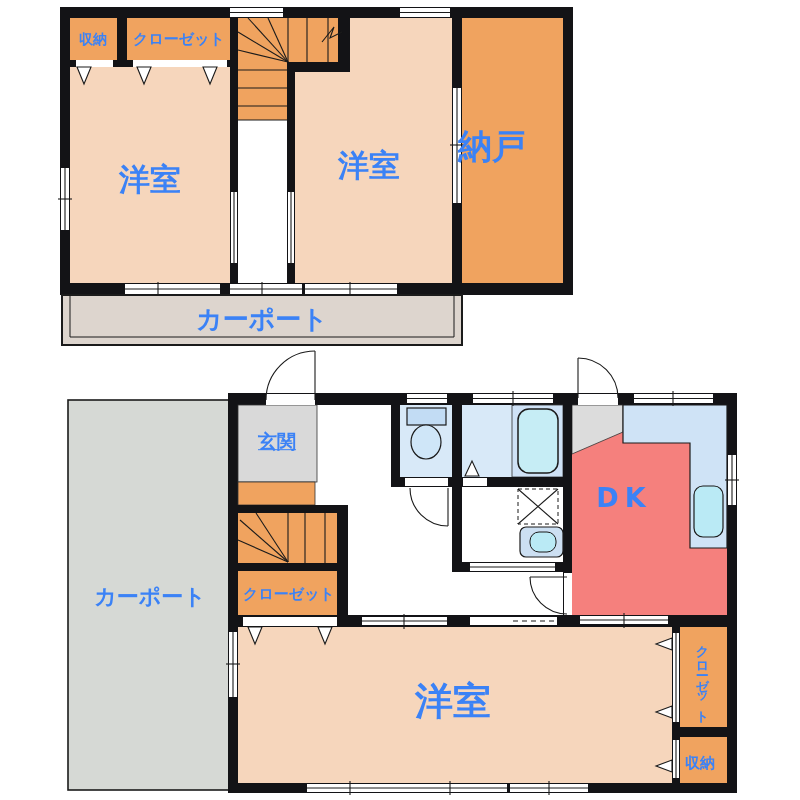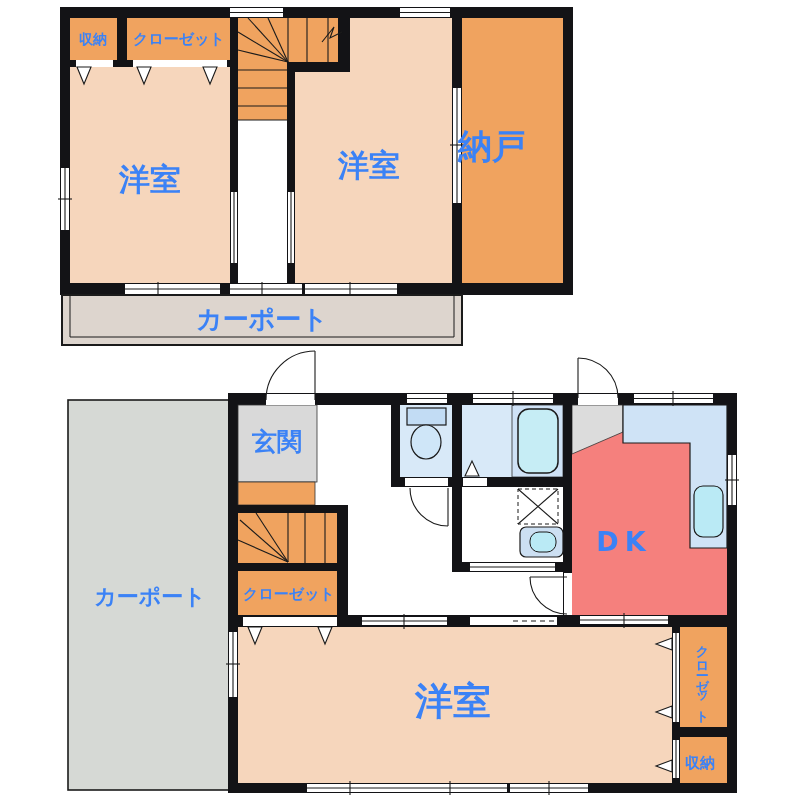--- a/index.html
+++ b/index.html
@@ -245,24 +245,24 @@
   <div class="lbl" style="left:179px;top:39px;font-size:15px;">クローゼット</div>
   <div class="lbl" style="left:150px;top:180px;font-size:31px;">
     <span class="sub">洋室</span>
   </div>
   <div class="lbl" style="left:369px;top:166px;font-size:31px;">
     <span class="sub">洋室</span>
   </div>
   <div class="lbl" style="left:492px;top:147px;font-size:34px;text-align:center;">納戸</div>
   <div class="lbl" style="left:262px;top:320px;font-size:26px;">カーポート</div>
 
-  <div class="lbl" style="left:277px;top:442px;font-size:25px;">玄関</div>
+  <div class="lbl" style="left:277px;top:442px;font-size:19px;text-decoration:underline;">玄関</div>
   <div class="lbl" style="left:150px;top:597px;font-size:22px;font-family:Liberation Serif, serif;">カーポート</div>
   <div class="lbl" style="left:289px;top:594px;font-size:15px;">クローゼット</div>
   <div class="lbl" style="left:453px;top:702px;font-size:38px;">
     <span class="sub">洋室</span>
   </div>
-  <div class="lbl" style="left:624px;top:542px;font-size:27px;">
+  <div class="lbl" style="left:624px;top:498px;font-size:27px;">
     <span class="sub" style="letter-spacing:6px;">DK</span>
   </div>
   <div class="lbl vtext" style="left:702px;top:677px;font-size:13px;">クローゼット</div>
   <div class="lbl" style="left:700px;top:763px;font-size:15px;">収納</div>
 </div>
 
 </body></html>

